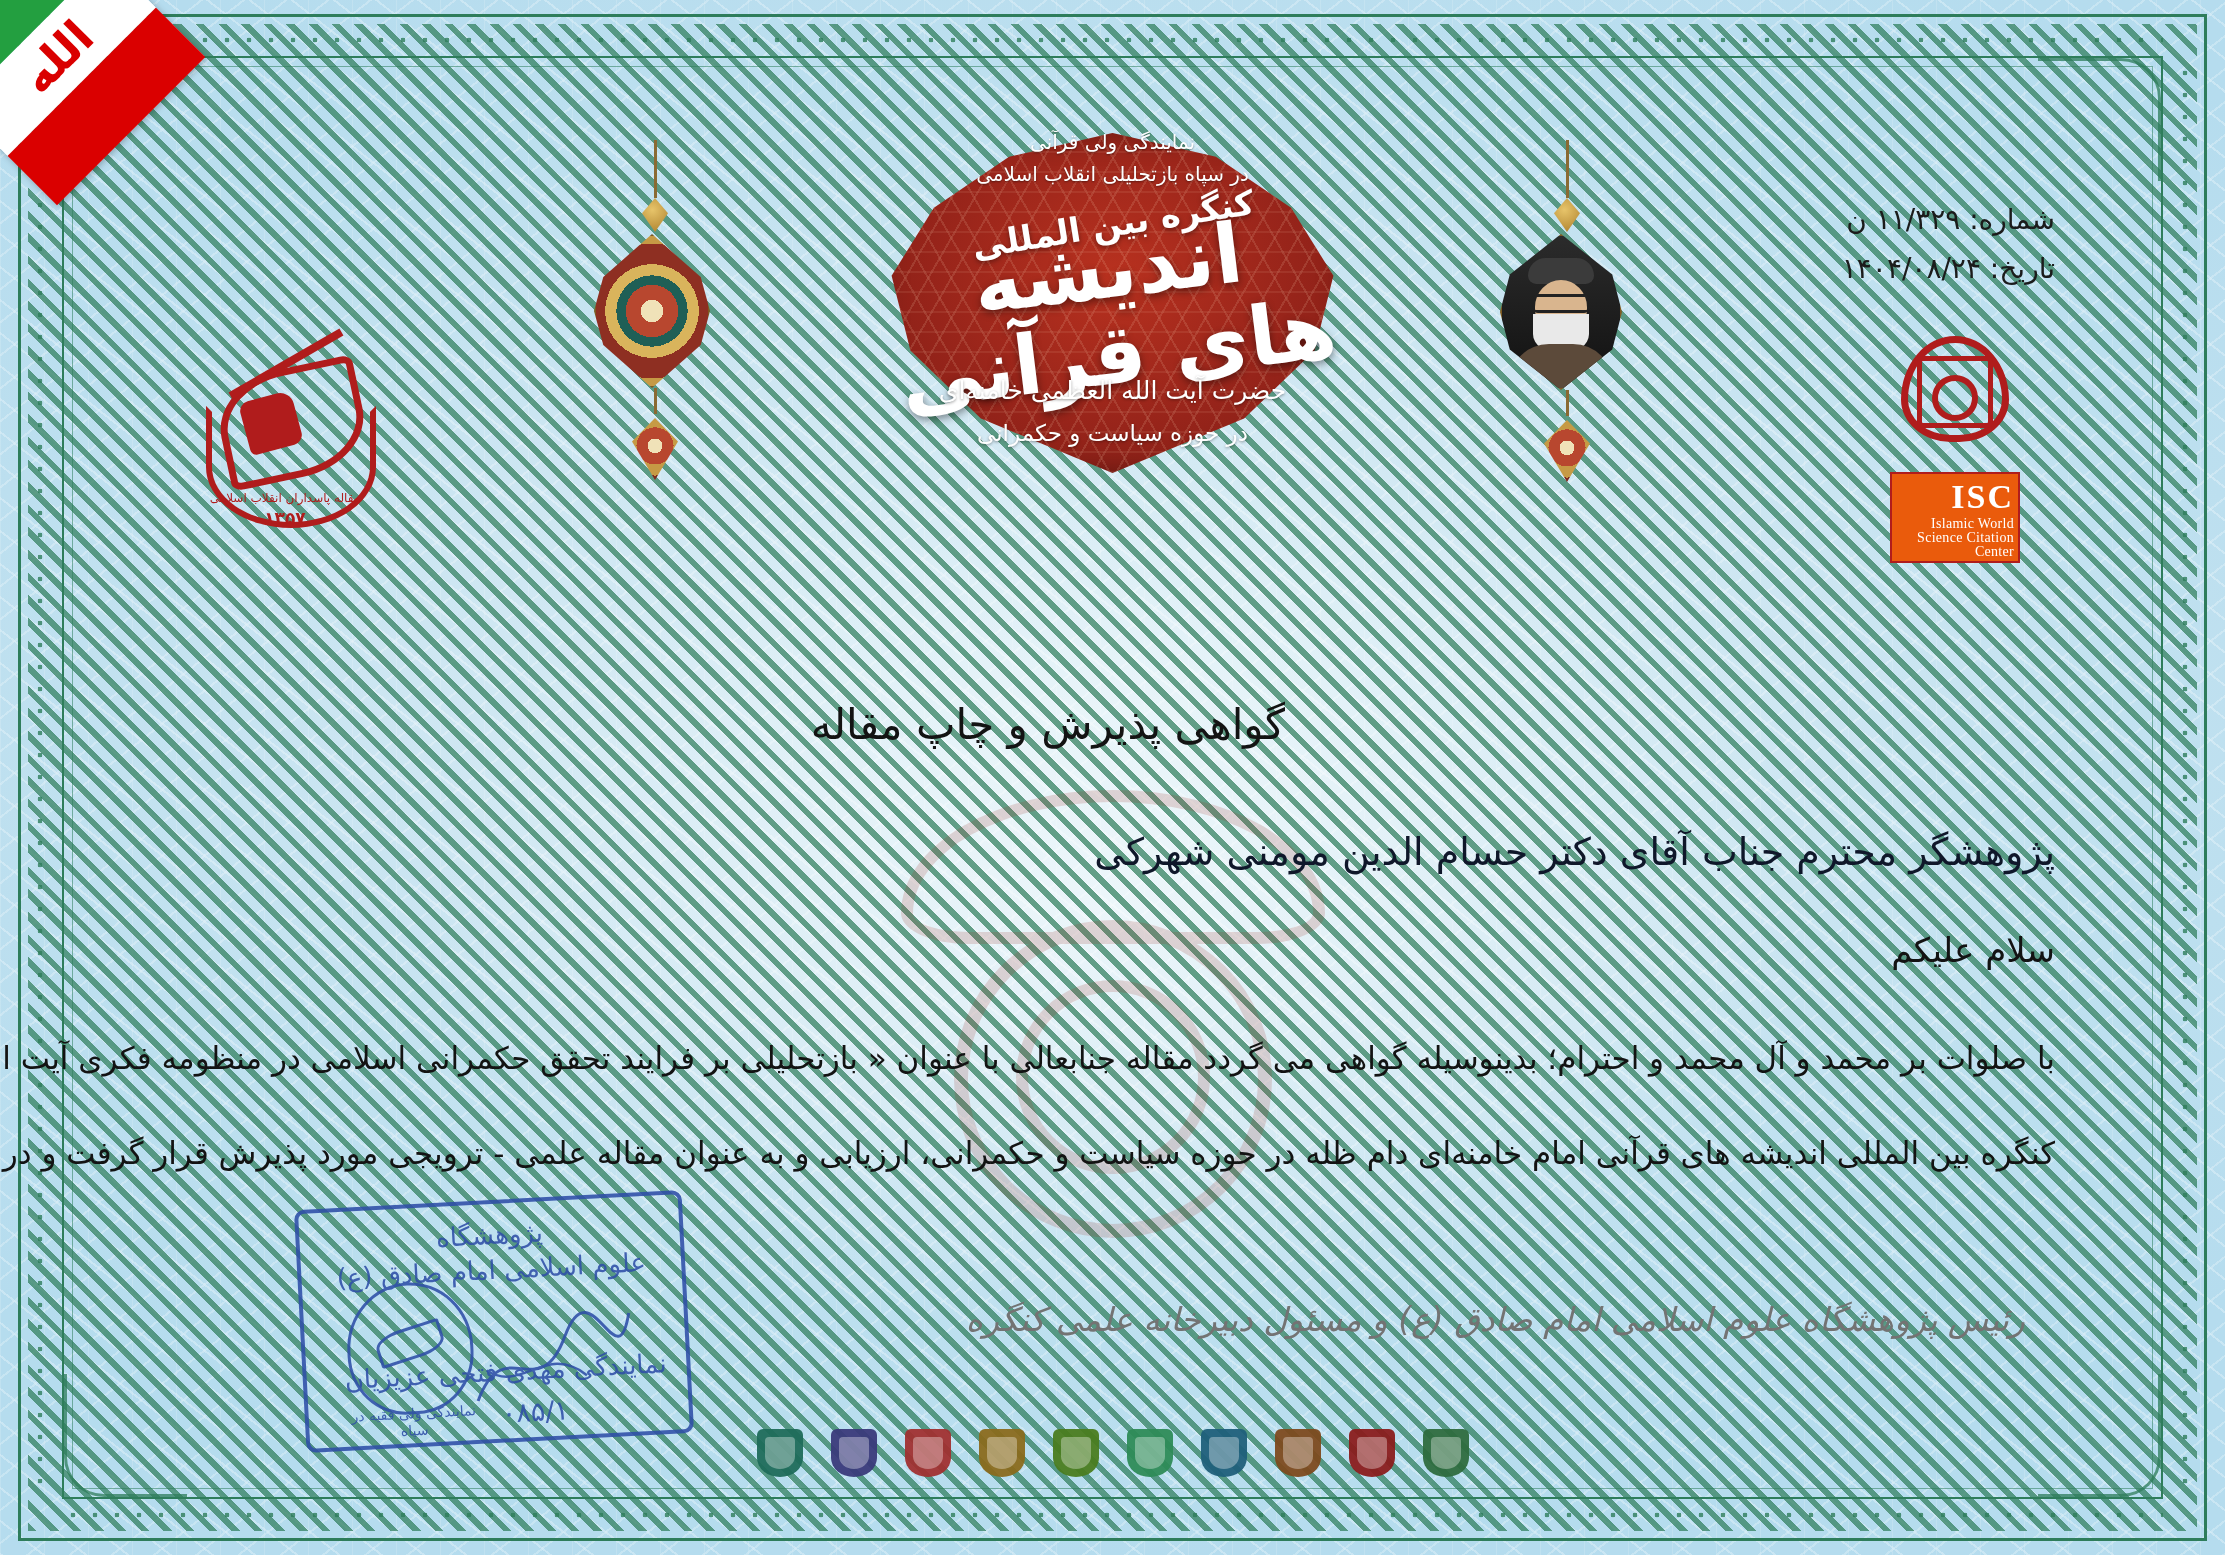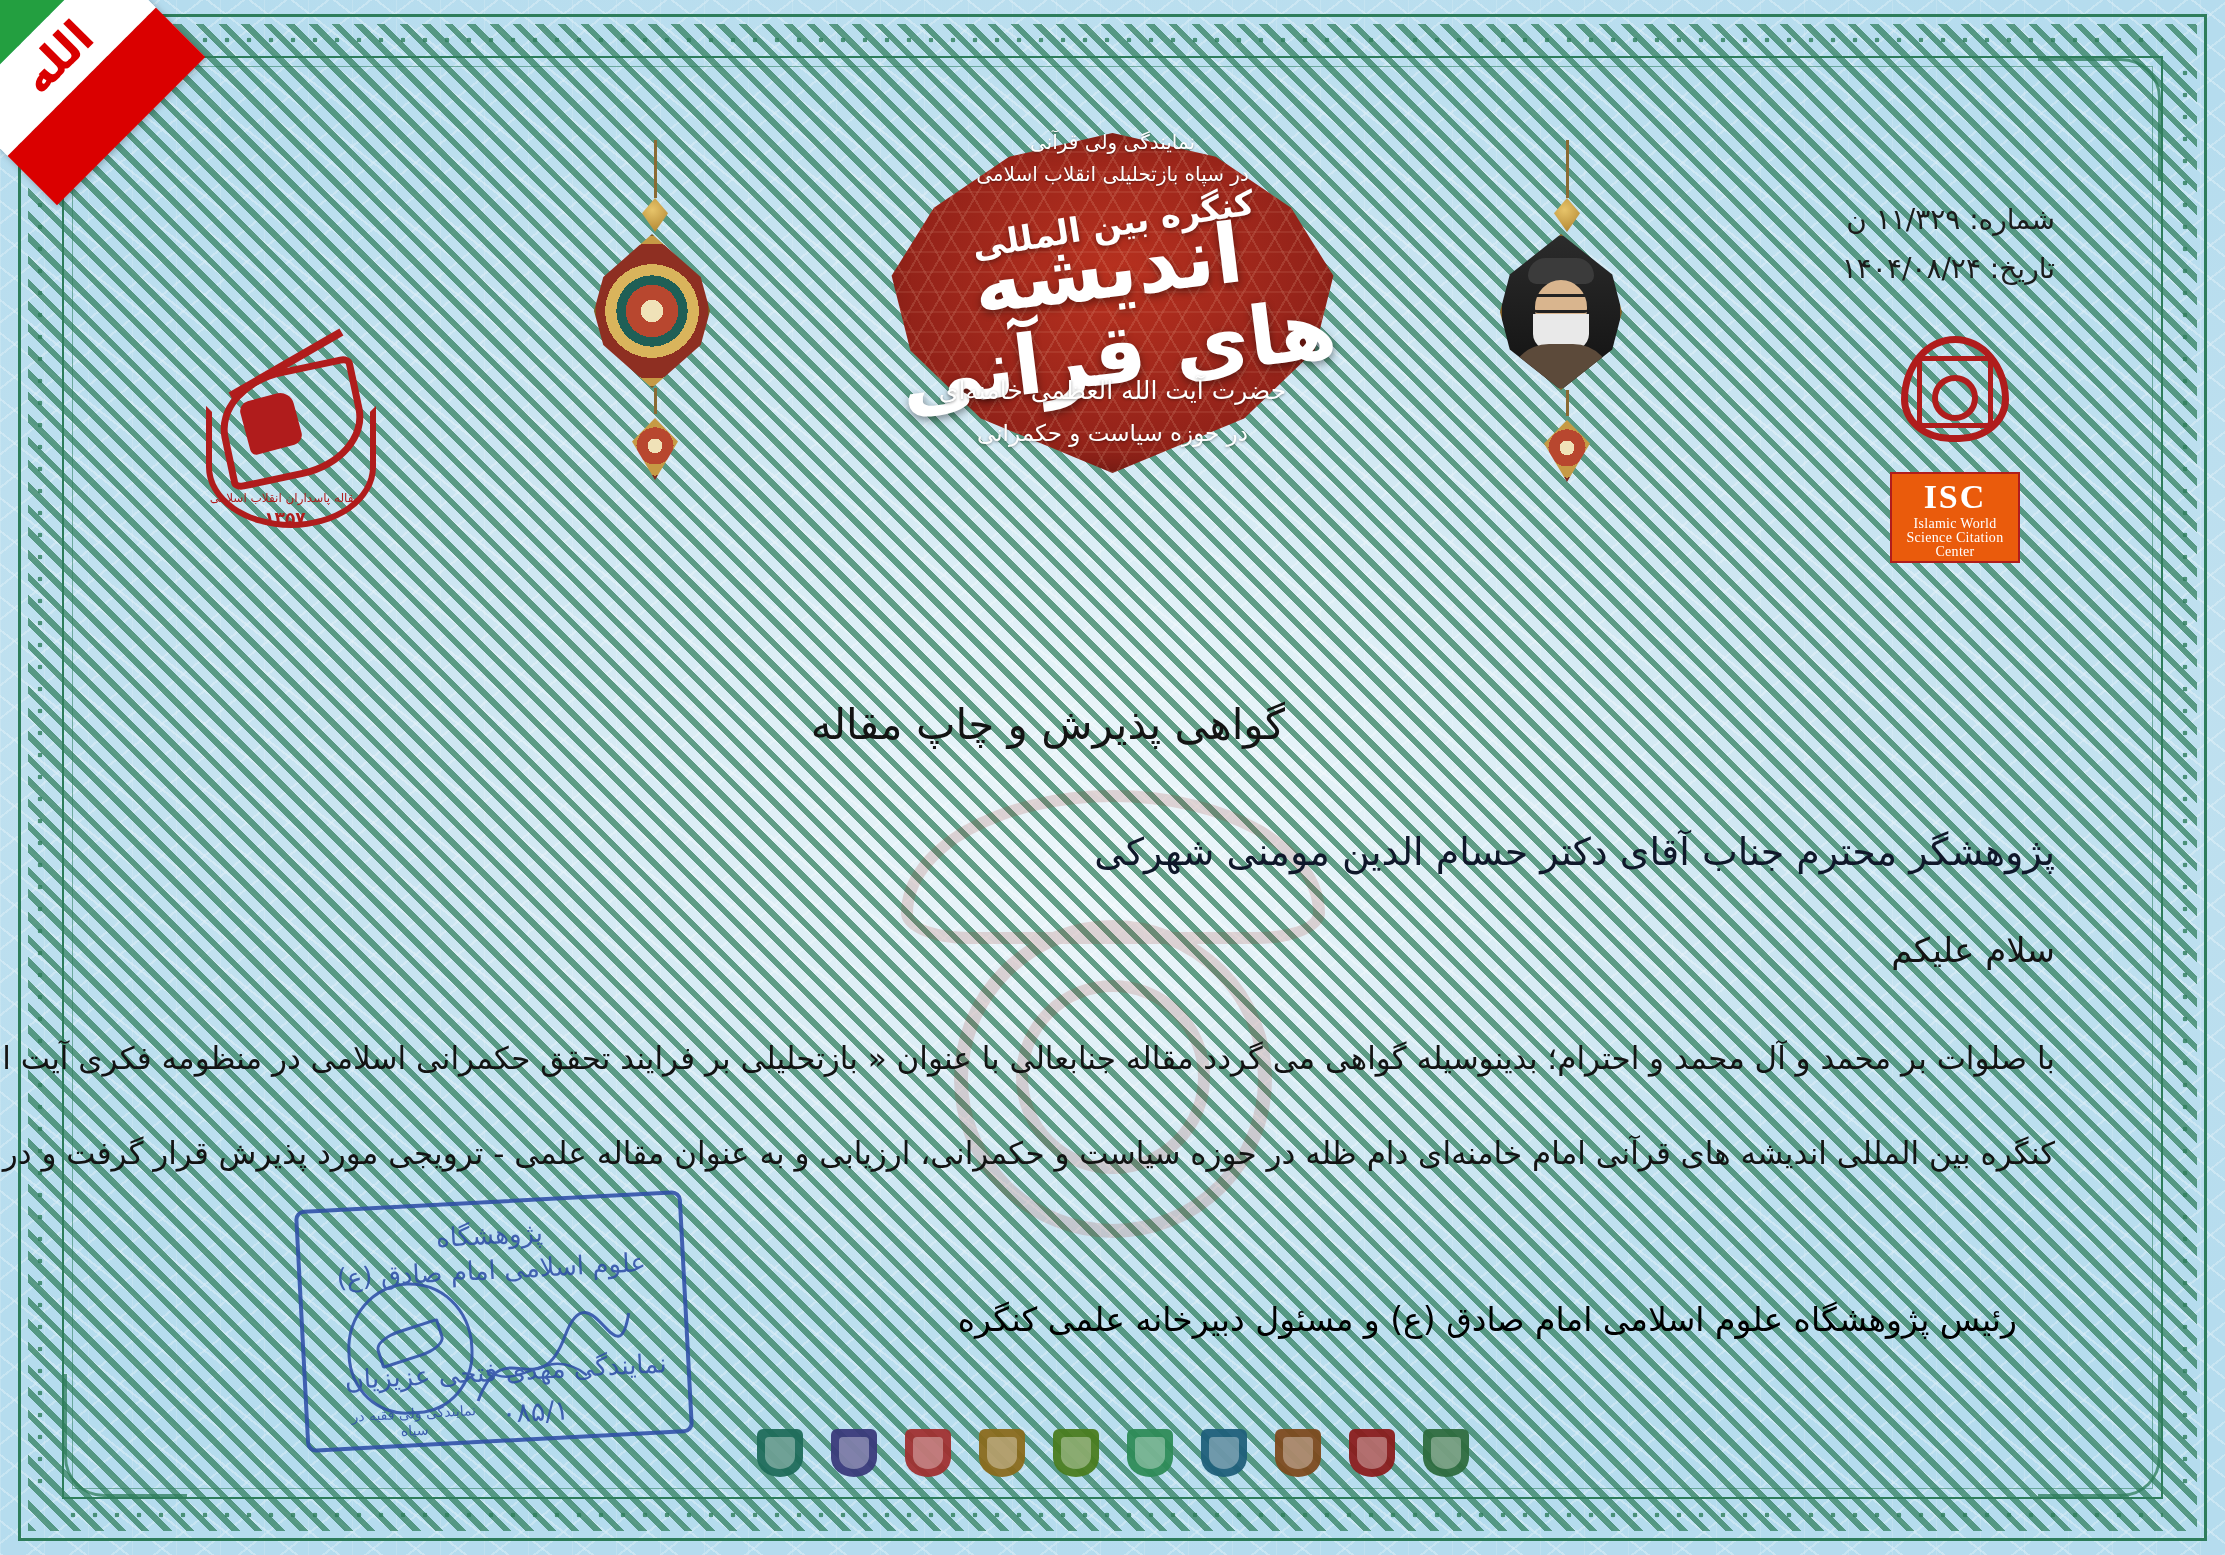--- a/index.html
+++ b/index.html
@@ -140,21 +140,20 @@
     letter-spacing: 0.5px;
   }
   .meta div { white-space: nowrap; }
 
   
   .logo-isc {
     position: absolute;
     right: 205px;
     top: 330px;
     width: 130px;
-    text-align: center;
   }
   .isc-book {
     width: 120px; height: 130px;
     margin: 0 auto 12px auto;
     position: relative;
   }
   .isc-book .b-ring {
     position: absolute; inset: 6px 6px 18px 6px;
     border: 7px solid #b01c1c;
     border-radius: 50% 50% 46% 46% / 60% 60% 40% 40%;
@@ -475,25 +474,26 @@
     position: absolute;
     color: #131313;
     white-space: nowrap;
     font-size: 31px;
   }
   .body-1 { right: 170px; top: 1040px; }
   .body-2 { right: 170px; top: 1135px; }
 
   .signature-line {
     position: absolute;
-    right: 208px;
+    right: 200px;
     top: 1300px;
     font-size: 33px;
-    color: #000000;
+    color: #737373;
     white-space: nowrap;
+    font-style: italic;
   }
 
   
   .stamp {
     position: absolute;
     left: 300px;
     top: 1200px;
     width: 380px;
     height: 235px;
     border: 4px solid #2f4fa8;

